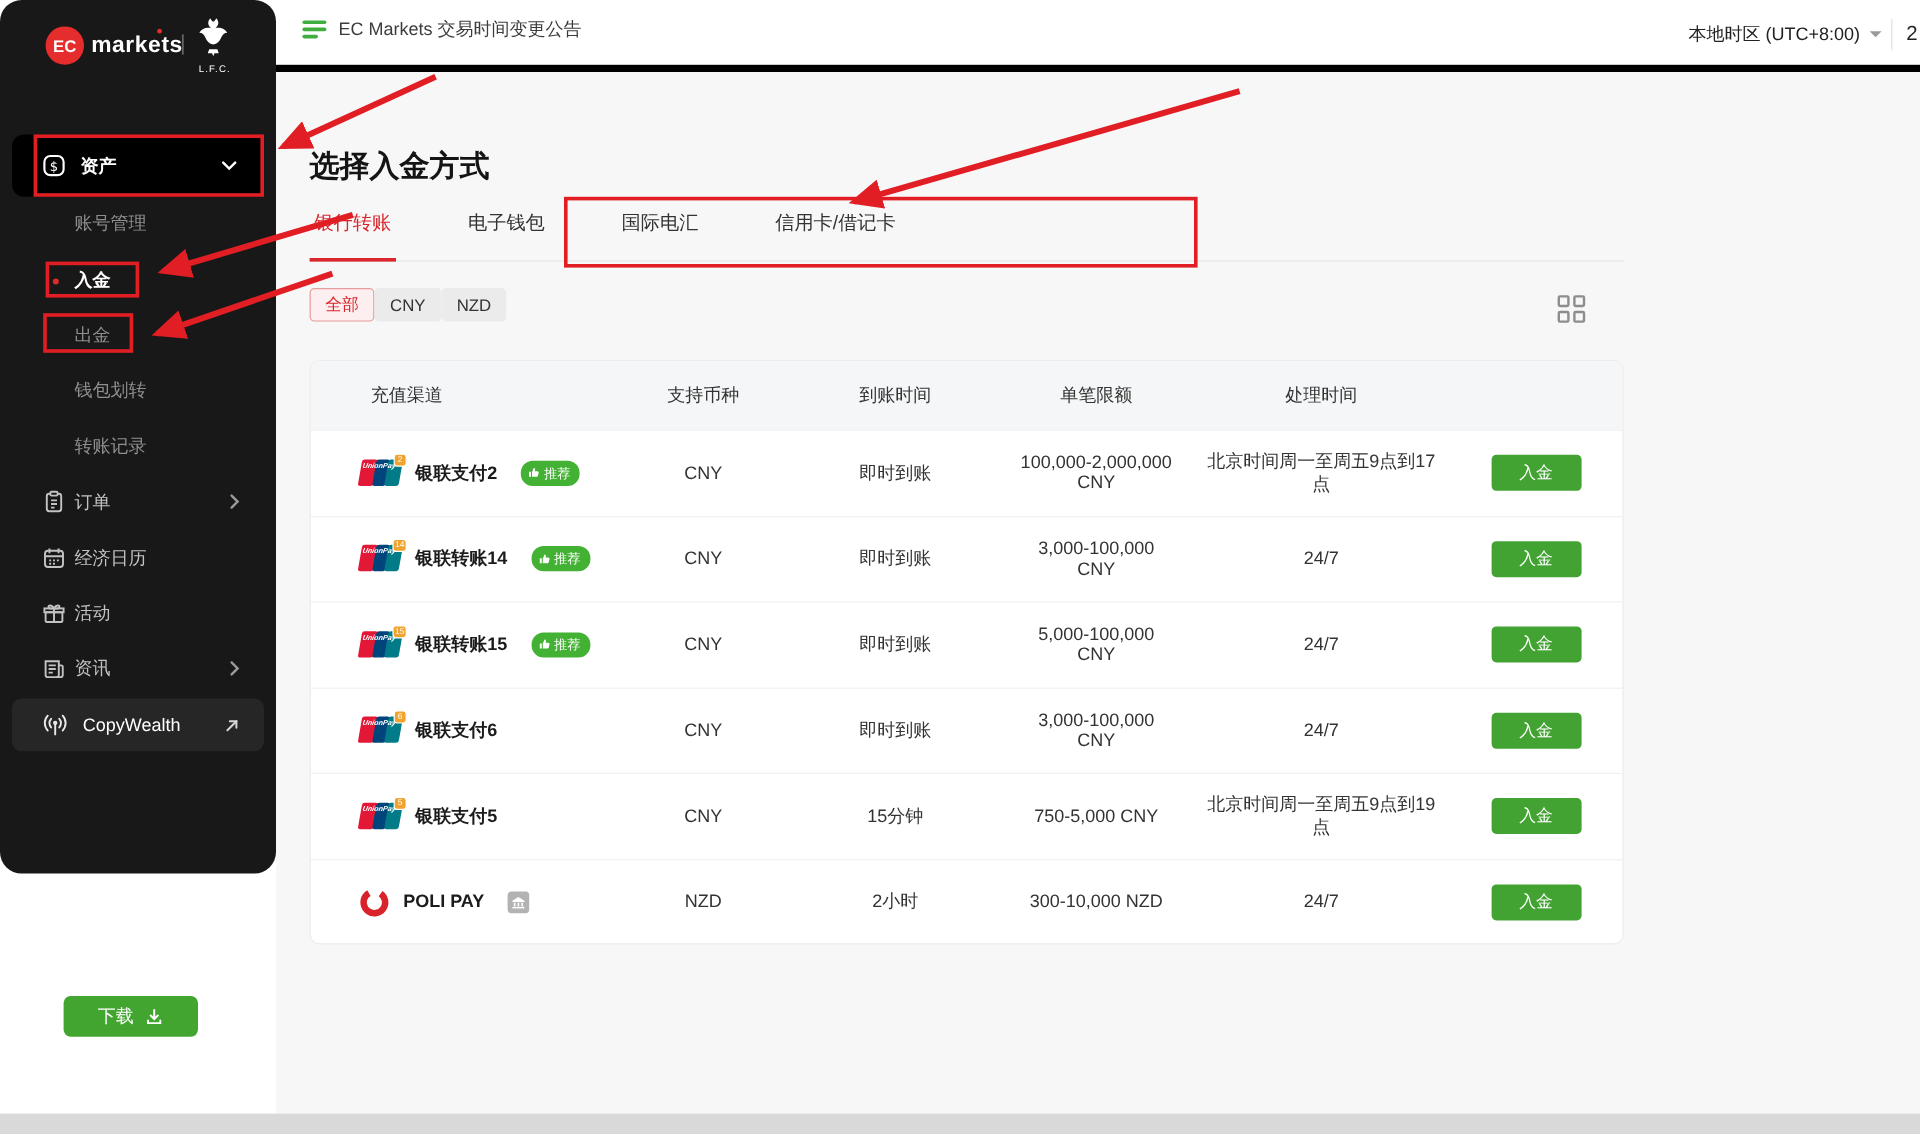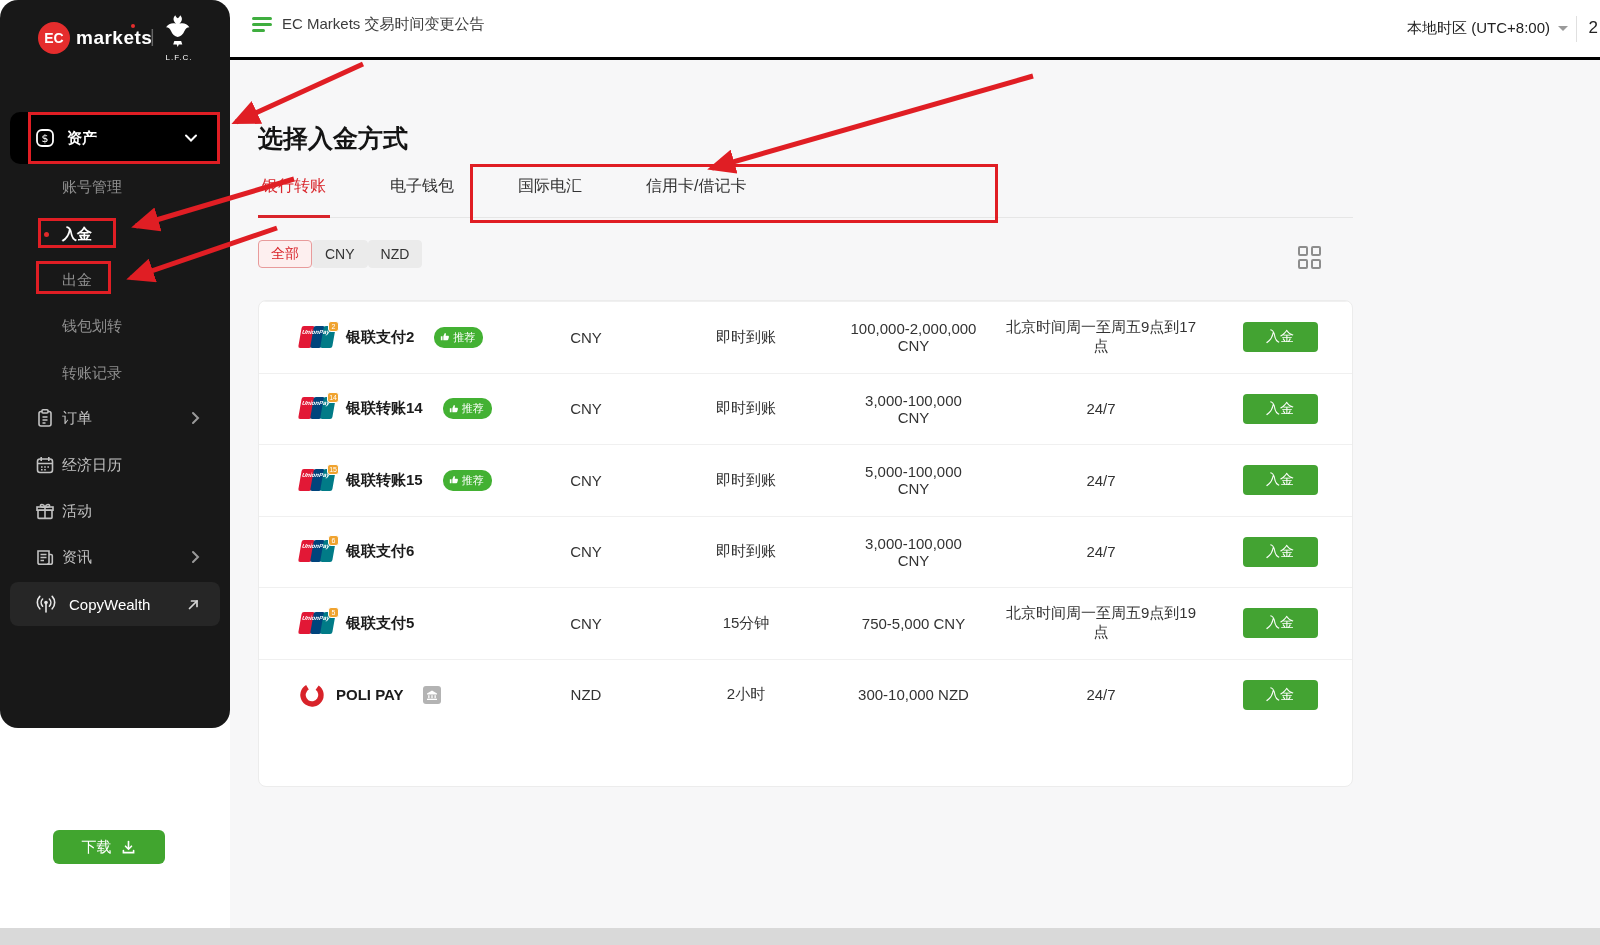--- a/index.html
+++ b/index.html
@@ -34,21 +34,21 @@
 
   .nav-copywealth { position:absolute; left:10px; top:582px; width:210px; height:44px; background:#262626; border-radius:8px; display:flex; align-items:center; color:#fff; font-size:15px; cursor:pointer; }
   .nav-copywealth .icon { margin-left:25px; display:flex; }
   .nav-copywealth .txt { margin-left:12px; }
   .nav-copywealth .ext { position:absolute; right:20px; display:flex; }
 
   .download-btn { position:absolute; left:53px; top:830px; width:112px; height:34px; background:#41a52f; border-radius:6px; border:none; color:#fff; font-size:15px; display:flex; align-items:center; justify-content:center; gap:8px; cursor:pointer; font-family:inherit; }
   .collapse { position:absolute; left:190px; top:882px; color:#fff; font-size:24px; cursor:pointer; }
 
   
-  .topbar { position:absolute; left:230px; top:0; width:1370px; height:60px; background:#fff; border-bottom:3px solid #000000; z-index:1;padding-left:28px; }
+  .topbar { position:absolute; left:230px; top:0; width:1370px; height:60px; background:#fff; border-bottom:6px solid #000000; z-index:1;padding-left:28px; }
   .announce { position:absolute; left:22px; top:15px; display:flex; align-items:center; gap:10px; cursor:pointer; }
   .announce-icon { display:flex; flex-direction:column; gap:3px; }
   .announce-icon i { display:block; height:3px; border-radius:2px; background:#3fae3f; }
   .announce-icon i:nth-child(1){ width:20px; } .announce-icon i:nth-child(2){ width:20px; } .announce-icon i:nth-child(3){ width:13px; }
   .announce-text { color:#3c3c3c; font-size:15px; }
   .tz { position:absolute; right:32px; top:19px; display:flex; align-items:center; gap:8px; color:#222; font-size:15px; cursor:pointer; }
   .tz-caret { width:0; height:0; border-left:5px solid transparent; border-right:5px solid transparent; border-top:5px solid #9a9a9a; }
   .tz-divider { position:absolute; right:23px; top:16px; width:1px; height:26px; background:#e0e0e0; }
   .clock-partial { position:absolute; right:2px; top:18px; color:#222; font-size:17px; }
 
@@ -254,20 +254,28 @@
     <div class="chip">NZD</div>
   </div>
   <div class="grid-toggle" style="z-index:4;">
       <span></span>
       <span></span>
       <span></span>
       <span></span>
     </div>
 
   <section class="card" style="z-index:4;">
+    <div class="trow thead">
+      <div class="cell first">充值渠道</div>
+      <div class="cell">支持币种</div>
+      <div class="cell">到账时间</div>
+      <div class="cell">单笔限额</div>
+      <div class="cell">处理时间</div>
+      <div class="cell"></div>
+    </div>
     <div>
     <div class="trow rrow">
       <div class="cell channel">
         <span class="up-icon">
           <span class="s s1"></span>
               <span class="s s2"></span>
               <span class="s s3"></span>
           <span class="uptxt">UnionPay</span>
           <span class="corner-badge">2</span>
         </span>

